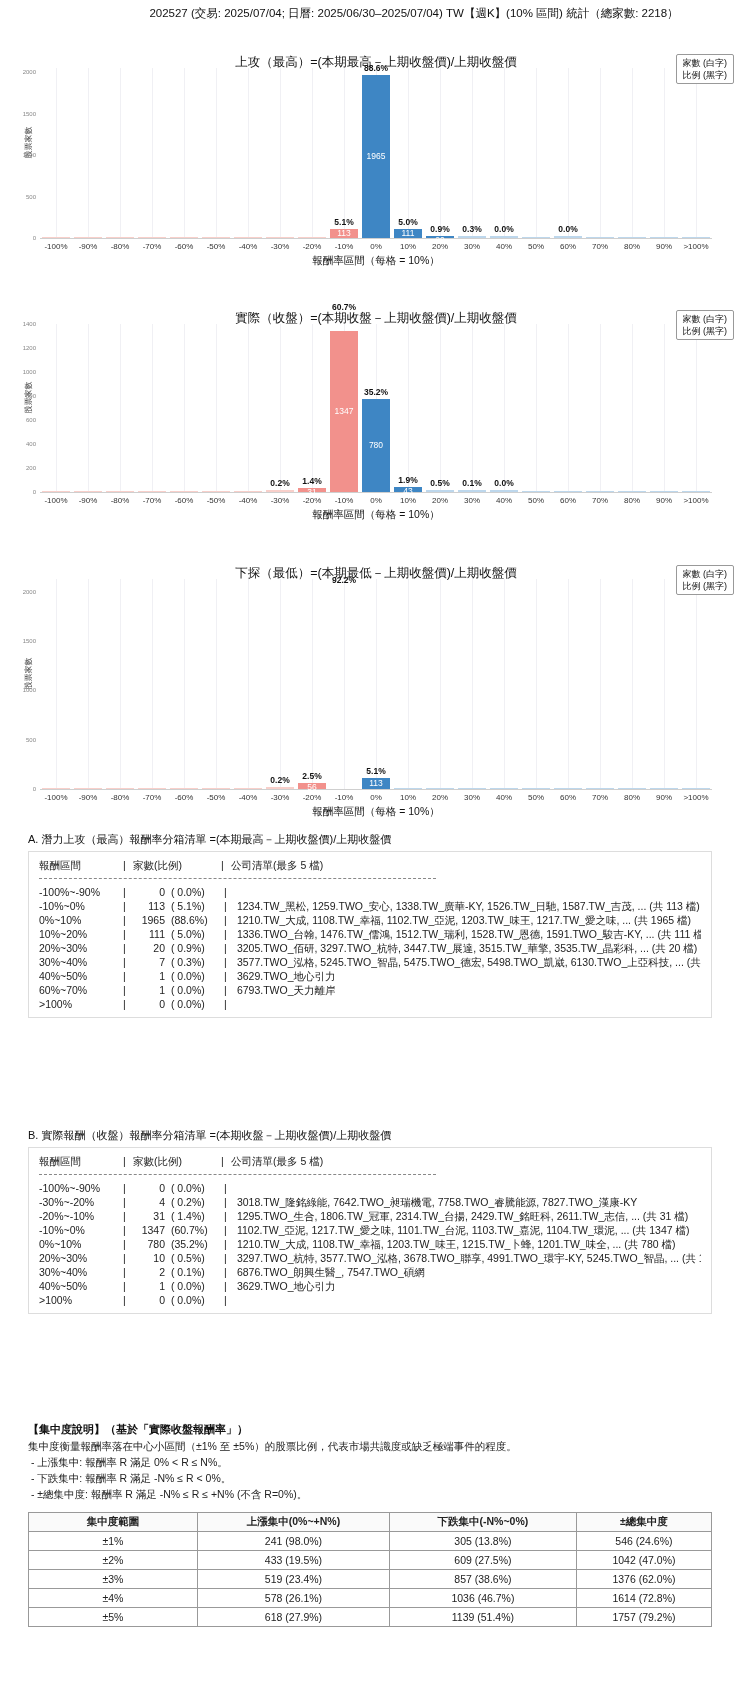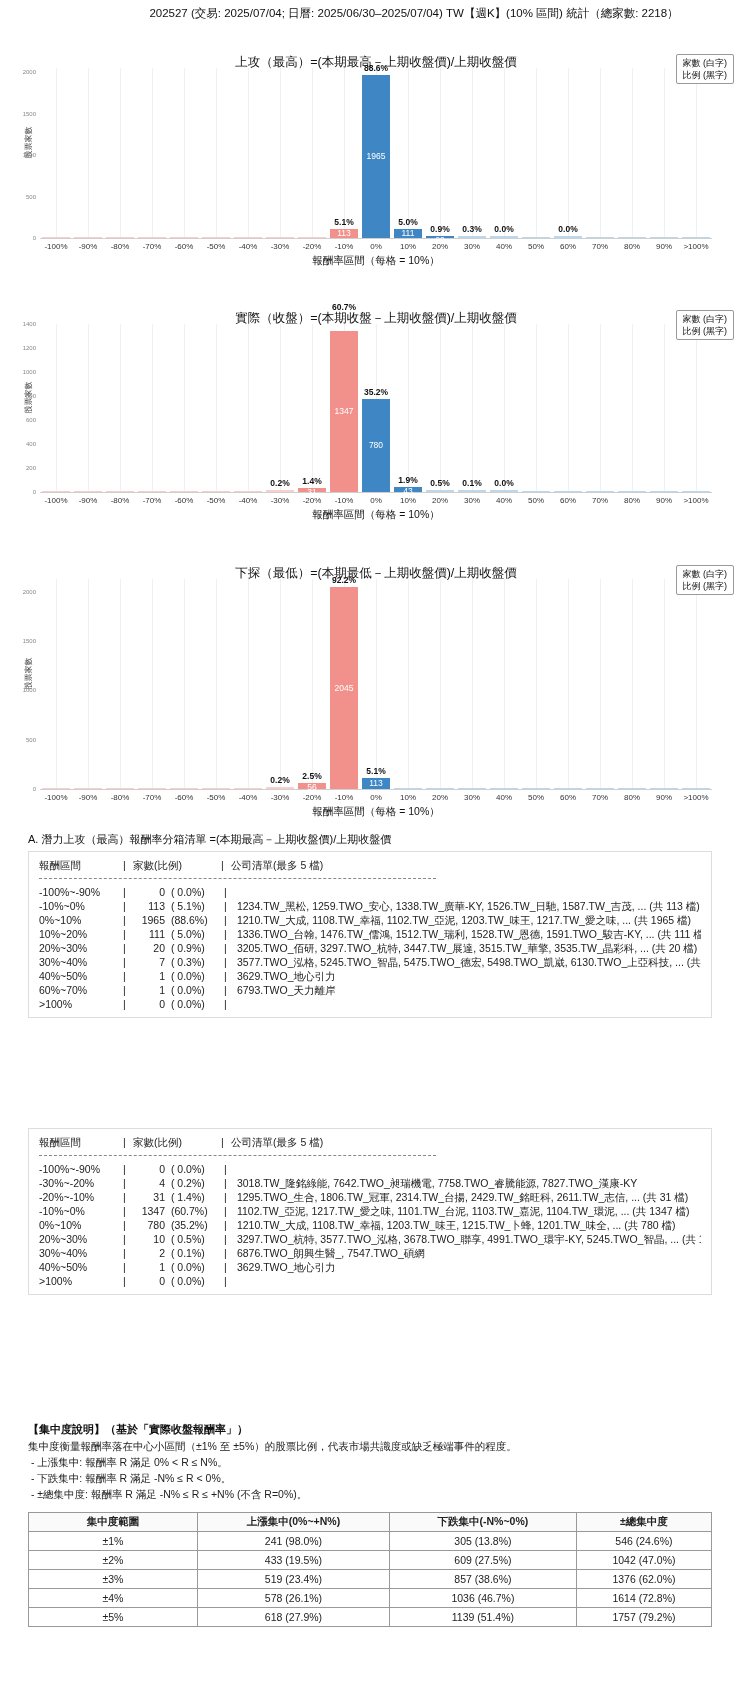--- a/index.html
+++ b/index.html
@@ -272,23 +272,20 @@
         <div class="bar" style="left: 225.92px; width: 28.16px; height: 1.6px; background: rgb(248, 207, 202);"></div>
         <div class="pct-label" style="left: 216px; bottom: 3.6px;">0.2%</div>
         <div class="xtick" style="left: 224px; width: 32px; top: 214px;">-30%</div>
         <div class="gridline" style="left: 271.5px;"></div>
         <div class="bar" style="left: 257.92px; width: 28.16px; height: 5.5215px; background: rgb(242, 145, 140);">
           <div class="bar-count" style="top: -1px;">56</div>
         </div>
         <div class="pct-label" style="left: 248px; bottom: 7.5215px;">2.5%</div>
         <div class="xtick" style="left: 256px; width: 32px; top: 214px;">-20%</div>
         <div class="gridline" style="left: 303.5px;"></div>
-        <div class="bar" style="left: 289.92px; width: 28.16px; height: 201.633px; background: rgb(242, 145, 140);">
-          <div class="bar-count" style="top: 95.8166px;">2045</div>
-        </div>
         <div class="pct-label" style="left: 280px; bottom: 203.633px;">92.2%</div>
         <div class="xtick" style="left: 288px; width: 32px; top: 214px;">-10%</div>
         <div class="gridline" style="left: 335.5px;"></div>
         <div class="bar" style="left: 321.92px; width: 28.16px; height: 11.1416px; background: rgb(62, 134, 196);">
           <div class="bar-count" style="top: 0.570794px;">113</div>
         </div>
         <div class="pct-label" style="left: 312px; bottom: 13.1416px;">5.1%</div>
         <div class="xtick" style="left: 320px; width: 32px; top: 214px;">0%</div>
         <div class="gridline" style="left: 367.5px;"></div>
         <div class="bar" style="left: 353.92px; width: 28.16px; height: 1.1px; background: rgb(189, 215, 236);"></div>
@@ -344,20 +341,21 @@
           <div class="lrow"><span class="lrange">20%~30%</span><span class="lpipe">|</span><span class="lnum">20</span><span class="lpct"> ( 0.9%)</span><span class="lpipe">|</span><span class="llist"> 3205.TWO_佰研, 3297.TWO_杭特, 3447.TW_展達, 3515.TW_華擎, 3535.TW_晶彩科, ... (共 20 檔)</span></div>
           <div class="lrow"><span class="lrange">30%~40%</span><span class="lpipe">|</span><span class="lnum">7</span><span class="lpct"> ( 0.3%)</span><span class="lpipe">|</span><span class="llist"> 3577.TWO_泓格, 5245.TWO_智晶, 5475.TWO_德宏, 5498.TWO_凱崴, 6130.TWO_上亞科技, ... (共 7 檔)</span></div>
           <div class="lrow"><span class="lrange">40%~50%</span><span class="lpipe">|</span><span class="lnum">1</span><span class="lpct"> ( 0.0%)</span><span class="lpipe">|</span><span class="llist"> 3629.TWO_地心引力</span></div>
           <div class="lrow"><span class="lrange">60%~70%</span><span class="lpipe">|</span><span class="lnum">1</span><span class="lpct"> ( 0.0%)</span><span class="lpipe">|</span><span class="llist"> 6793.TWO_天力離岸</span></div>
           <div class="lrow"><span class="lrange">&gt;100%</span><span class="lpipe">|</span><span class="lnum">0</span><span class="lpct"> ( 0.0%)</span><span class="lpipe">|</span><span class="llist"> </span></div>
         </div>
     </div>
   </div>
 
   <div class="section" style="top:1128px;">
+    <div class="section-title">B. 實際報酬（收盤）報酬率分箱清單 =(本期收盤－上期收盤價)/上期收盤價</div>
     <div class="listbox">
       <div class="lrow">
         <span class="lrange">報酬區間</span><span class="lpipe">|</span><span style="display:inline-block;width:88px;">家數(比例)</span><span class="lpipe">|</span><span>公司清單(最多 5 檔)</span>
       </div>
       <div class="dashsep"></div>
       <div id="rows-b">
           <div class="lrow"><span class="lrange">-100%~-90%</span><span class="lpipe">|</span><span class="lnum">0</span><span class="lpct"> ( 0.0%)</span><span class="lpipe">|</span><span class="llist"> </span></div>
           <div class="lrow"><span class="lrange">-30%~-20%</span><span class="lpipe">|</span><span class="lnum">4</span><span class="lpct"> ( 0.2%)</span><span class="lpipe">|</span><span class="llist"> 3018.TW_隆銘綠能, 7642.TWO_昶瑞機電, 7758.TWO_睿騰能源, 7827.TWO_漢康-KY</span></div>
           <div class="lrow"><span class="lrange">-20%~-10%</span><span class="lpipe">|</span><span class="lnum">31</span><span class="lpct"> ( 1.4%)</span><span class="lpipe">|</span><span class="llist"> 1295.TWO_生合, 1806.TW_冠軍, 2314.TW_台揚, 2429.TW_銘旺科, 2611.TW_志信, ... (共 31 檔)</span></div>
           <div class="lrow"><span class="lrange">-10%~0%</span><span class="lpipe">|</span><span class="lnum">1347</span><span class="lpct"> (60.7%)</span><span class="lpipe">|</span><span class="llist"> 1102.TW_亞泥, 1217.TW_愛之味, 1101.TW_台泥, 1103.TW_嘉泥, 1104.TW_環泥, ... (共 1347 檔)</span></div>

